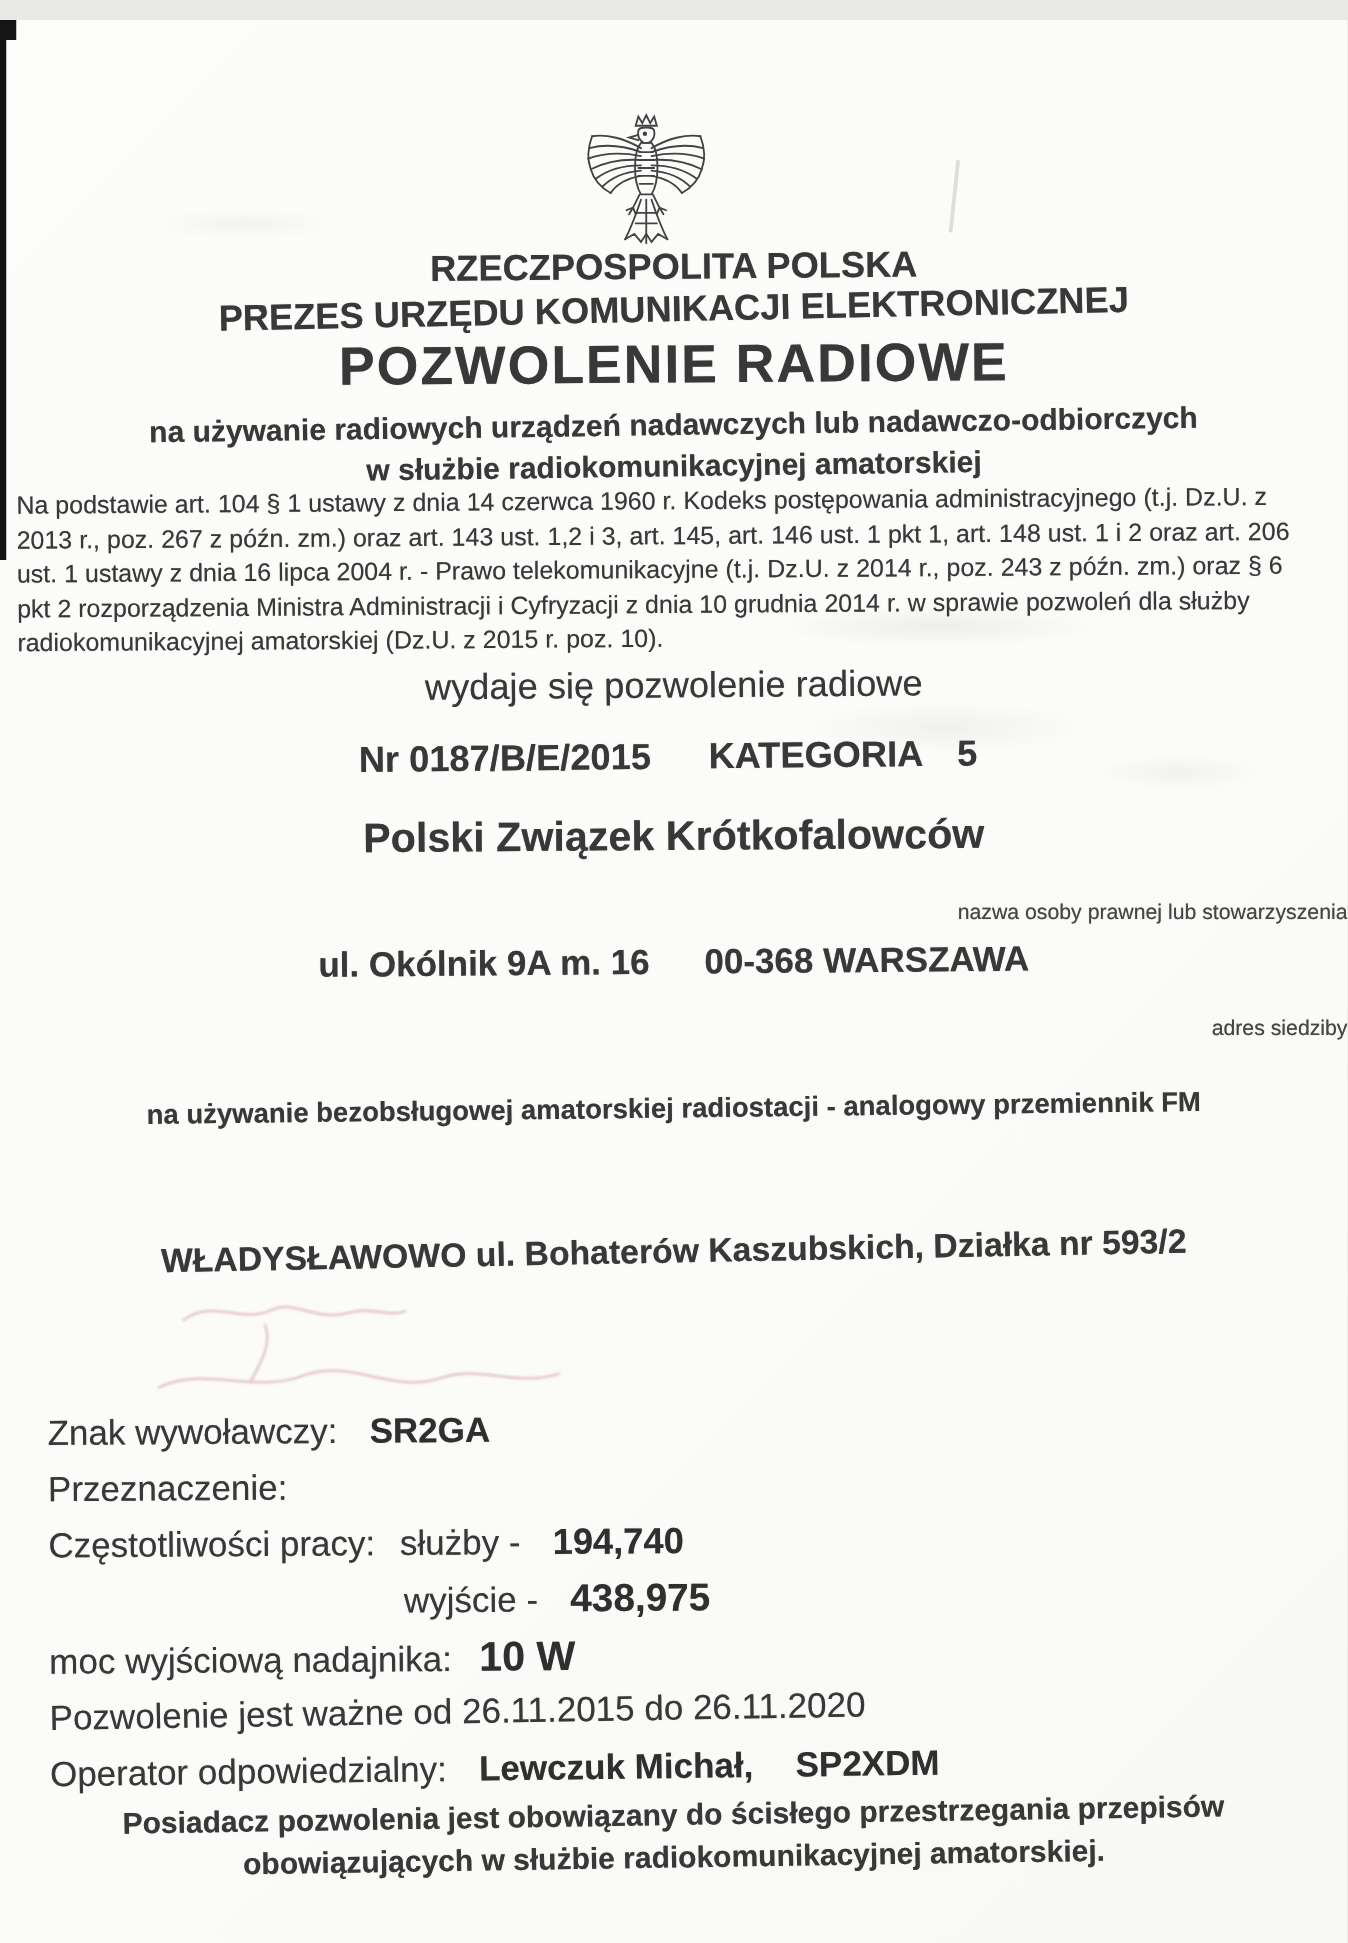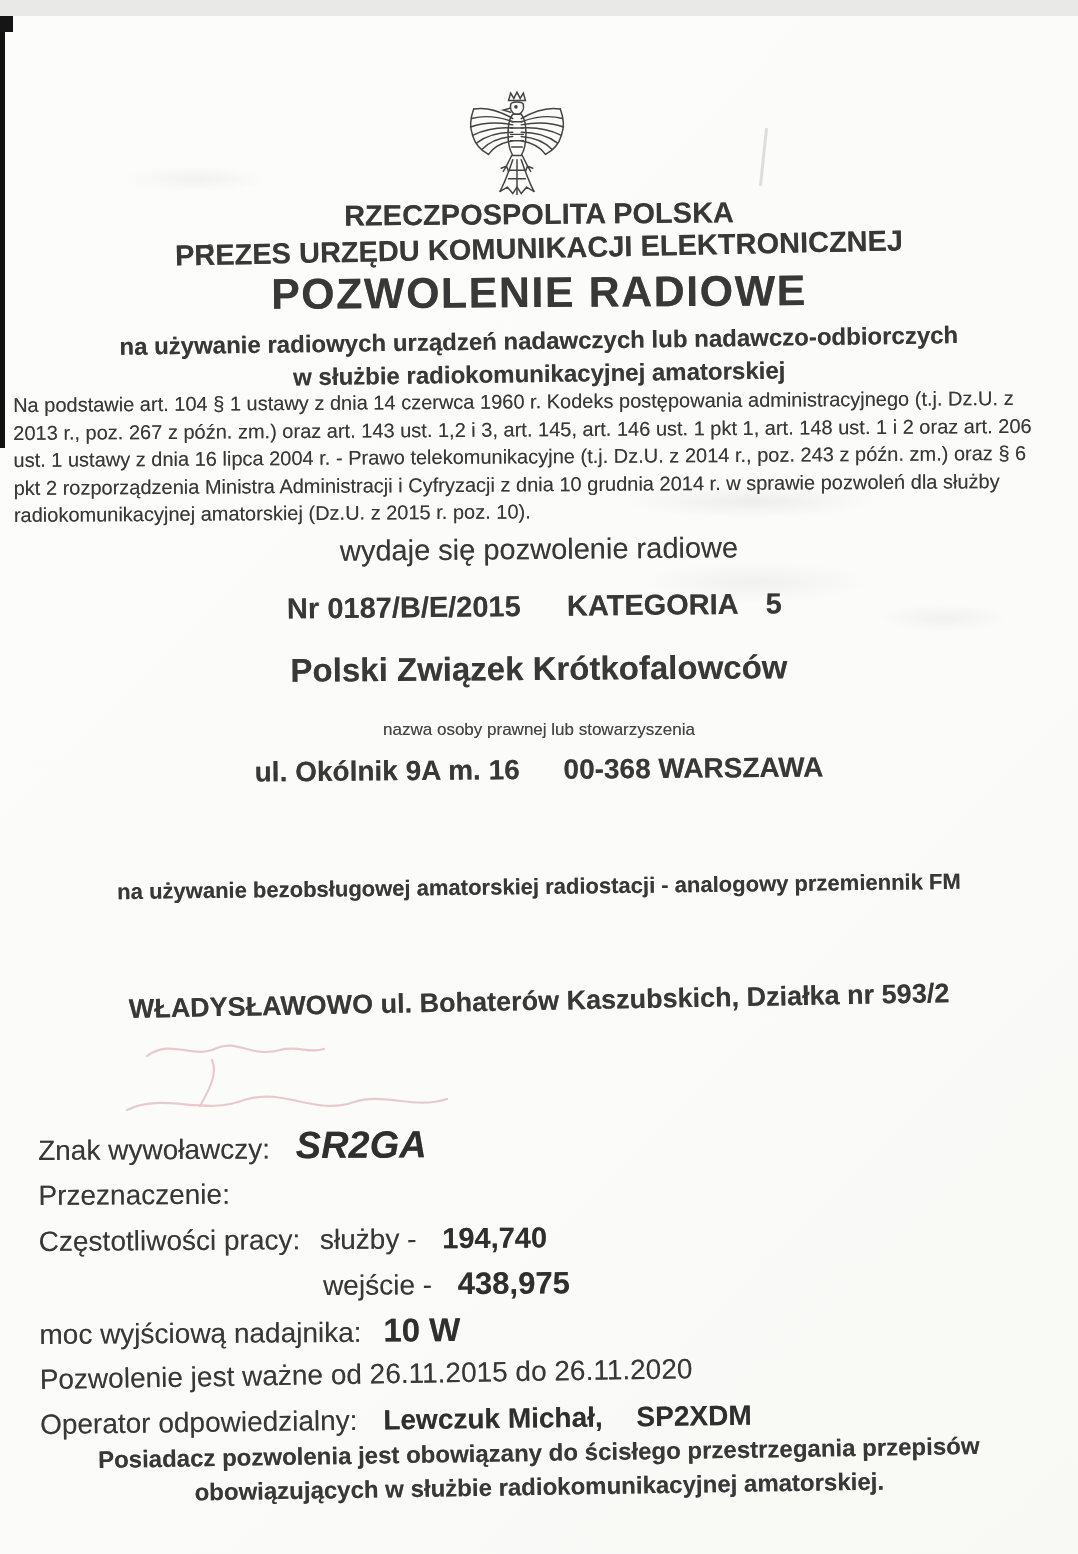--- a/index.html
+++ b/index.html
@@ -20,34 +20,34 @@
   .subtitle{top:308px;font-size:24px;font-weight:bold;line-height:33px;transform:rotate(-0.8deg);}
   .legal{position:absolute;left:13px;top:376px;width:1054px;font-size:20px;line-height:27.6px;
          text-align:left;transform:rotate(-0.4deg);transform-origin:left top;
          text-shadow:0 0 0.6px rgba(40,40,40,.5);}
   .issue{top:517px;font-size:29px;transform:rotate(-0.5deg);}
   .nr-row{position:absolute;left:287px;top:574px;font-size:29px;font-weight:bold;
           white-space:nowrap;transform:rotate(-0.6deg);text-shadow:0 0 0.6px rgba(40,40,40,.55);}
   .nr-row .cat{margin-left:38px;}
   .nr-row .catv{margin-left:20px;}
   .holder{top:634px;font-size:33px;font-weight:bold;transform:rotate(-0.4deg);}
-  .caption{font-size:17px;color:#454545;}
+  .caption{font-size:17px;color:#454545;text-align:right;}
   .cap1{top:704px;}
   .addr{top:738px;font-size:28px;font-weight:bold;transform:rotate(-0.5deg);}
   .addr .city{margin-left:36px;}
   .cap2{top:797px;}
   .usage{top:858px;font-size:22px;font-weight:bold;transform:rotate(-0.7deg);}
   .loc{top:970px;font-size:27px;font-weight:bold;transform:rotate(-1.1deg);}
   .cap3{top:1044px;}
   .details{position:absolute;left:38px;top:1116px;width:1000px;text-align:left;font-size:28px;
            transform:rotate(-0.4deg);transform-origin:left top;
            text-shadow:0 0 0.6px rgba(40,40,40,.5);}
   .drow{position:relative;white-space:nowrap;margin:0 0 15px 0;line-height:30px;}
   .drow .val{font-weight:bold;color:#2f2f2f;}
-  .r-znak .val{margin-left:18px;font-size:38px;font-style:italic;}
+  .r-znak .val{margin-left:18px;font-size:28px;}
   .r-czest .flabel{margin-left:12px;}
   .r-czest .val{margin-left:18px;font-size:29px;}
   .r-wyj{margin-left:284px;}
   .r-wyj .val{margin-left:18px;font-size:31px;}
   .r-moc .val{margin-left:14px;font-size:33px;}
   .r-valid{transform:rotate(-0.55deg);transform-origin:left center;}
   .r-oper{transform:rotate(-0.35deg);transform-origin:left center;}
   .r-oper .val{margin-left:18px;}
   .r-oper .val2{margin-left:26px;font-weight:bold;color:#2f2f2f;}
   .footer{top:1420px;font-size:24px;font-weight:bold;line-height:34px;transform:rotate(-0.9deg);}
@@ -127,20 +127,21 @@
     <span class="catv">5</span>
   </div>
 
   <div class="txt holder">Polski Związek Krótkofalowców</div>
   <div class="txt caption cap1">nazwa osoby prawnej lub stowarzyszenia</div>
 
   <div class="txt addr">
     <span>ul. Okólnik 9A m. 16</span>
     <span class="city">00-368 WARSZAWA</span>
   </div>
+  <div class="txt caption cap2">adres siedziby</div>
 
   <div class="txt usage">na używanie bezobsługowej amatorskiej radiostacji - analogowy przemiennik FM</div>
 
   <svg class="handwriting" width="430" height="105" viewBox="0 0 430 105" fill="none" stroke="#d49aa0" stroke-width="2.2" stroke-linecap="round">
     <path d="M35 28 C60 10 80 32 105 20 C125 11 140 30 168 22 C185 17 198 26 212 21"></path>
     <path d="M100 32 C106 46 97 62 88 78"></path>
     <path d="M15 82 C50 64 92 88 132 72 C172 59 202 88 242 74 C272 64 302 82 335 71"></path>
   </svg>
 
   <div class="txt loc">WŁADYSŁAWOWO ul. Bohaterów Kaszubskich, Działka nr 593/2</div>
@@ -152,21 +153,21 @@
     </div>
     <div class="drow">
       <span>Przeznaczenie:</span>
     </div>
     <div class="drow r-czest">
       <span>Częstotliwości pracy:</span>
       <span class="flabel">służby -</span>
       <span class="val">194,740</span>
     </div>
     <div class="drow r-wyj">
-      <span>wejście -</span>
+      <span>wyjście -</span>
       <span class="val">438,975</span>
     </div>
     <div class="drow r-moc">
       <span>moc wyjściową nadajnika:</span>
       <span class="val">10 W</span>
     </div>
     <div class="drow r-valid">
       <span>Pozwolenie jest ważne od 26.11.2015 do 26.11.2020</span>
     </div>
     <div class="drow r-oper">

